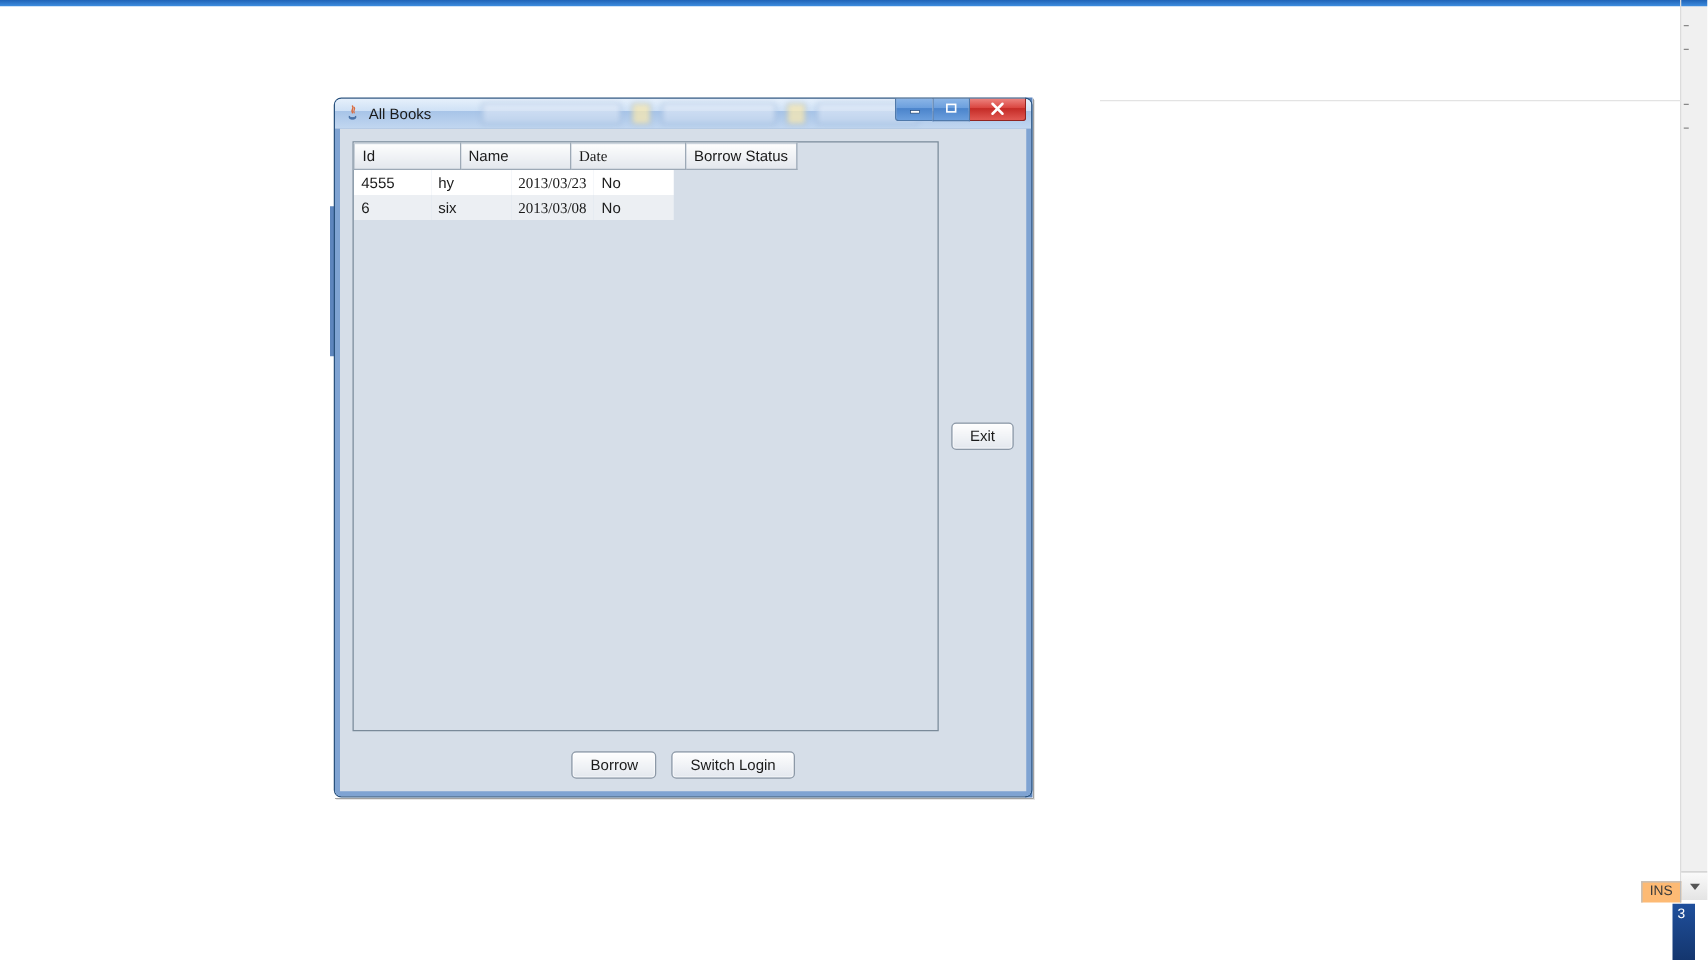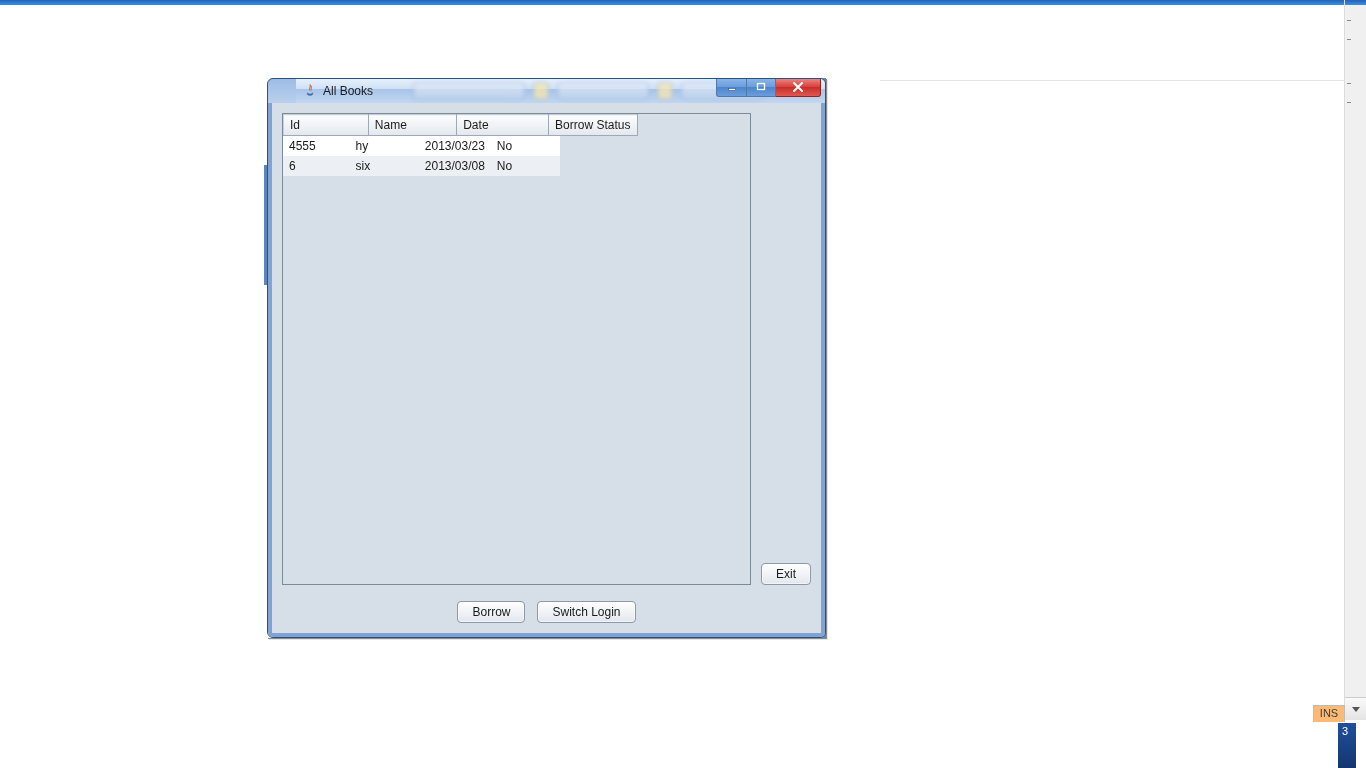--- a/index.html
+++ b/index.html
@@ -129,21 +129,20 @@
   }
 
   .titlebar {
     position: relative;
     height: 24px;
     background: linear-gradient(to bottom, #e6f0fb 0%, #cfe1f6 40%, #a7c4e8 41%, #c2d7f0 100%);
     border-bottom: 1px solid #6f97c6;
     display: flex;
     align-items: center;
     padding: 0 6px;
-    margin-left: 28px;
   }
   .titlebar .java-icon {
     width: 16px; height: 16px;
     margin-right: 5px;
     display: flex;
     align-items: center;
     justify-content: center;
   }
   .titlebar .java-icon svg { display:block; }
   .titlebar .title-text {
@@ -209,21 +208,21 @@
     box-sizing: border-box;
     padding: 10px;
     display: flex;
     flex-direction: column;
   }
 
   .mainrow {
     flex: 1 1 auto;
     display: flex;
     gap: 10px;
-    align-items: flex-end;
+    align-items: center;
   }
 
   .tablepane {
     flex: 1 1 auto;
     align-self: stretch;
     border: 1px solid #7a8a99;
     background: #d6dee8;
     position: relative;
   }
   .tableinner {
@@ -250,21 +249,21 @@
     background: linear-gradient(to bottom,#fdfdfd 0%, #f1f3f6 45%, #e3e7ed 100%);
     border: 1px solid #9da9b6;
     border-top: 1px solid #c7cfd8;
     border-left: 1px solid #c7cfd8;
     font-weight: normal;
   }
   .tbody .tr:nth-child(odd) { background: #ffffff; }
   .tbody .tr:nth-child(even) { background: #eceff3; }
   .col-id     { width: 24%; }
   .col-name   { width: 25%; margin-left: 47px; }
-  .col-date   { width: 26%; }
+  .col-date   { width: 26%; font-family: Liberation Serif, serif; }
   .col-status { width: 25%; }
 
   .sidebtn-col {
     flex: 0 0 auto;
     display: flex;
     align-items: center;
   }
 
   .swingbtn {
     background: linear-gradient(to bottom,#fefefe 0%, #f2f4f7 45%, #e3e7ee 100%);

